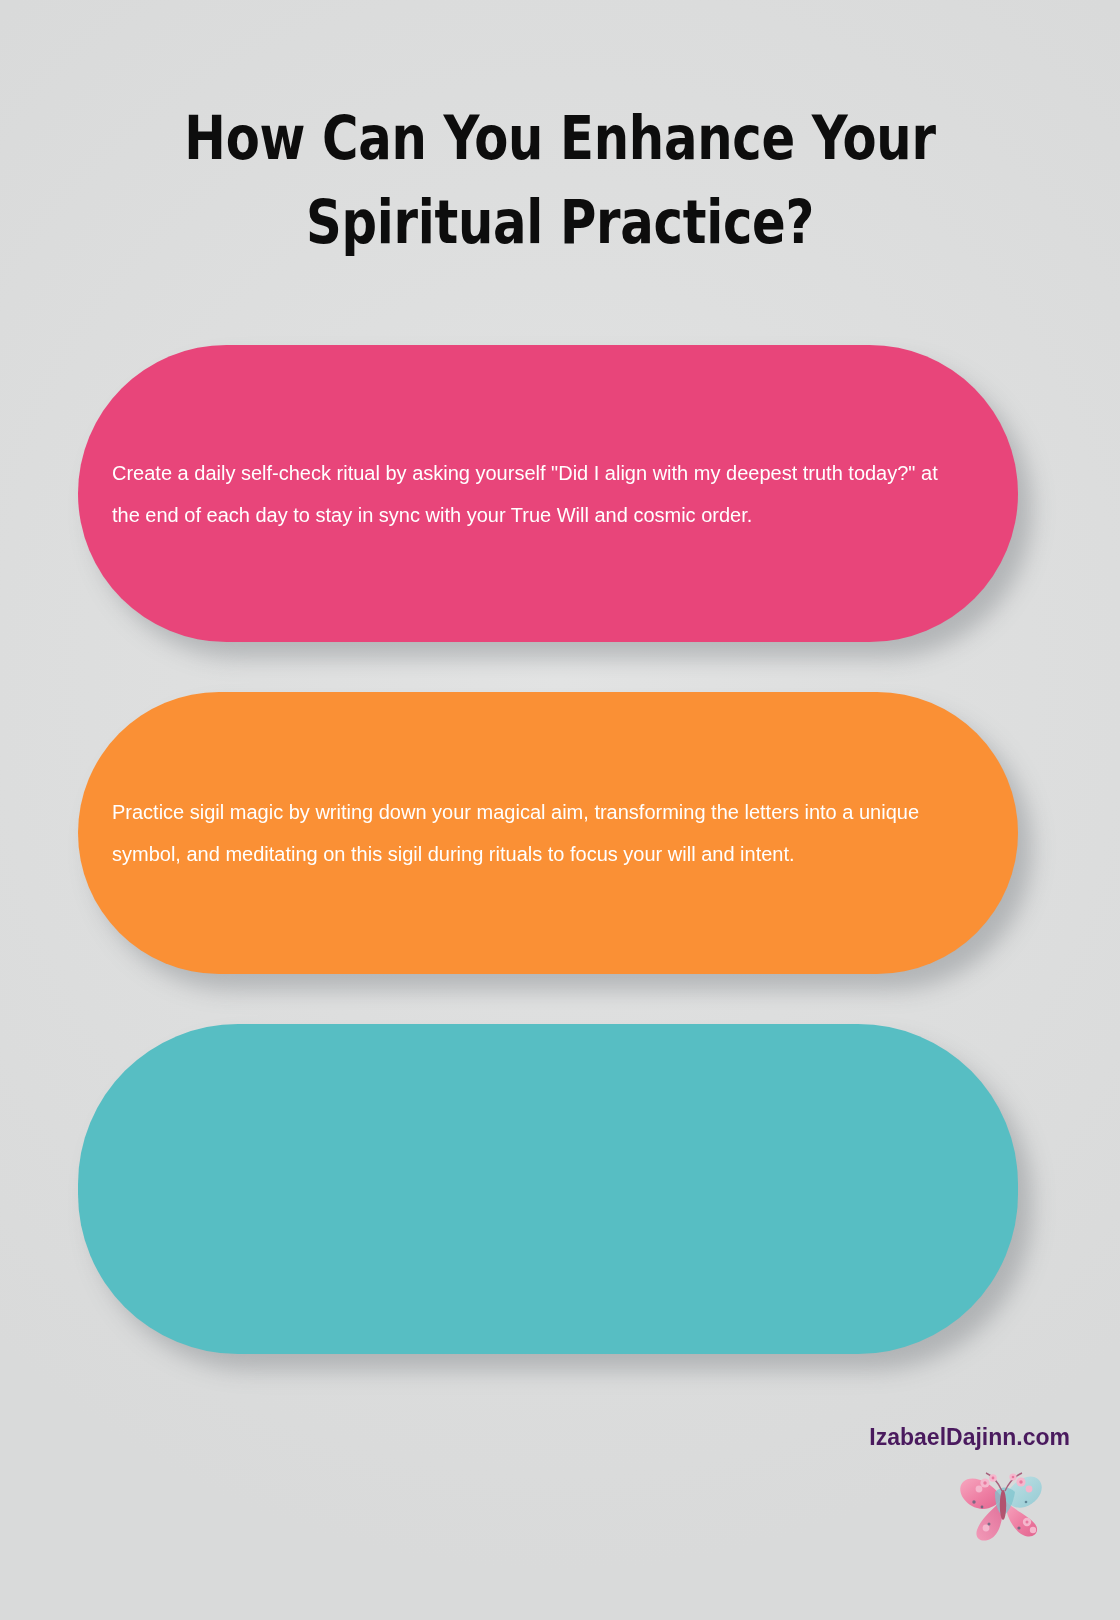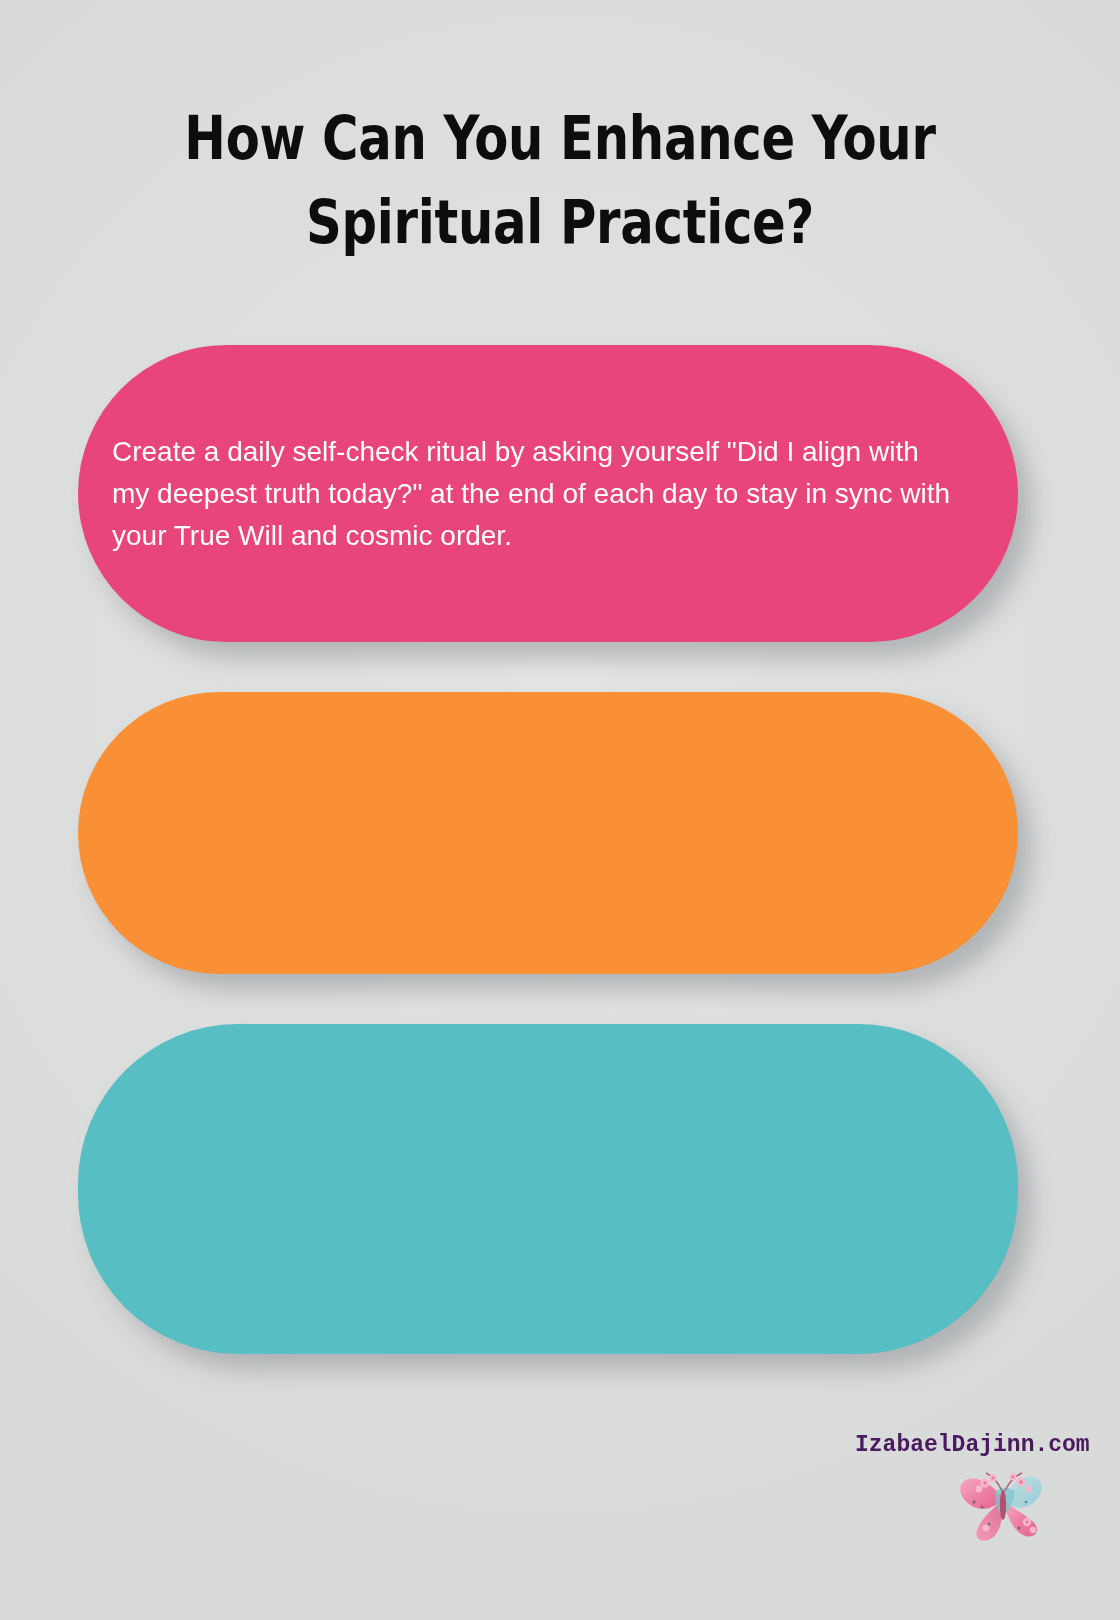--- a/index.html
+++ b/index.html
@@ -92,42 +92,42 @@
     font-weight: 700;
     font-size: 82px;
     line-height: 1;
     color: #ffffff;
     letter-spacing: -1px;
   }
 
   .card-text {
     flex: 1 1 auto;
     font-family: "Liberation Sans", sans-serif;
-    font-size: 28px;
+    font-size: 20px;
     line-height: 42px;
     color: #ffffff;
     font-weight: 400;
     padding-right: 6px;
   }
 
   
   .brand {
     position: absolute;
     left: 855px;
     top: 1424px;
     width: 230px;
     height: 150px;
   }
   .brand-name {
     position: absolute;
     left: 0;
-    top: 8px;
+    top: 0;
     width: 215px;
     text-align: right;
-    font-family: Liberation Mono, monospace;
+    font-family: Liberation Sans, sans-serif;
     font-weight: 700;
     font-size: 23px;
     line-height: 26px;
     color: #4a1a5e;
     white-space: nowrap;
   }
   .butterfly {
     position: absolute;
     left: 100px;
     top: 28px;
@@ -145,20 +145,21 @@
     <span class="title-line">Spiritual Practice?</span>
   </div>
 
   <div class="cards">
 
     <div class="card card-1" style="background: rgb(232, 69, 122);">
       <div class="card-text">Create a daily self-check ritual by asking yourself "Did I align with my deepest truth today?" at the end of each day to stay in sync with your True Will and cosmic order.</div>
     </div>
 
     <div class="card card-2" style="background: rgb(250, 144, 53);">
+      <div class="card-text">Practice sigil magic by writing down your magical aim, transforming the letters into a unique symbol, and meditating on this sigil during rituals to focus your will and intent.</div>
     </div>
 
     <div class="card card-3" style="background: rgb(87, 190, 195);">
     </div>
 
   </div>
 
   <div class="brand">
     <div class="brand-name" style="color: rgb(74, 26, 94);">IzabaelDajinn.com</div>
     <div class="butterfly">

